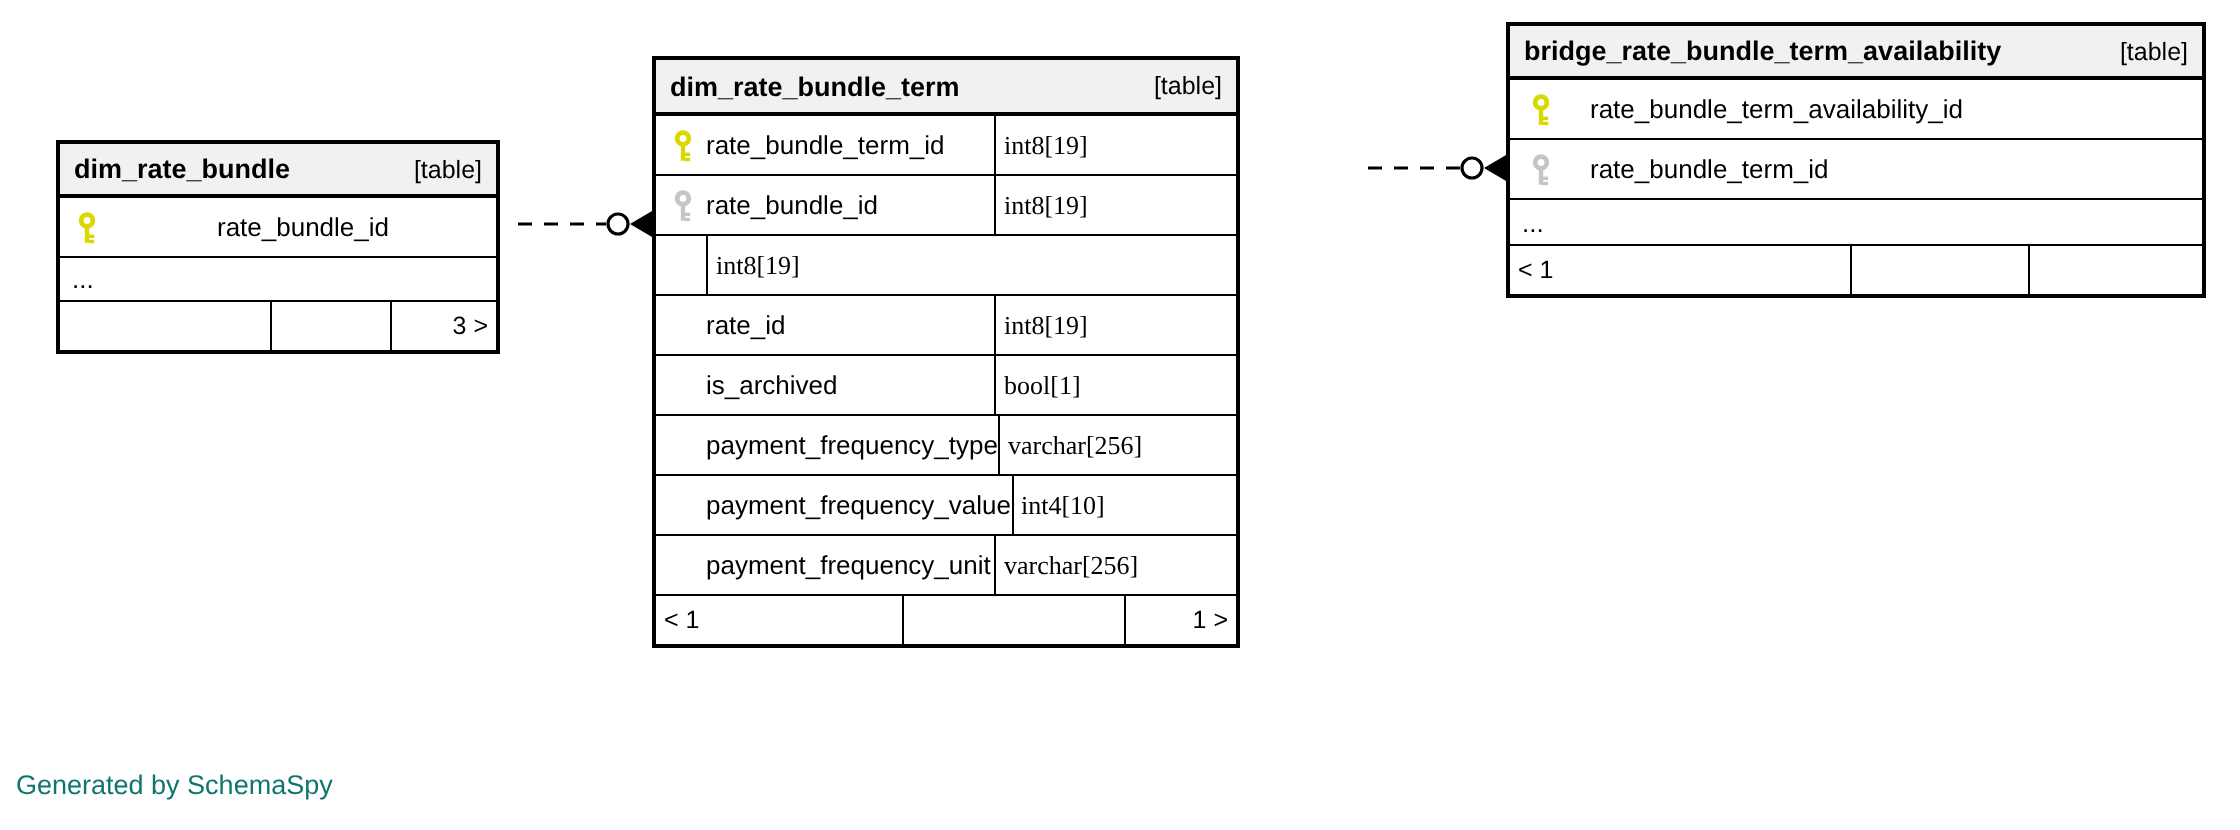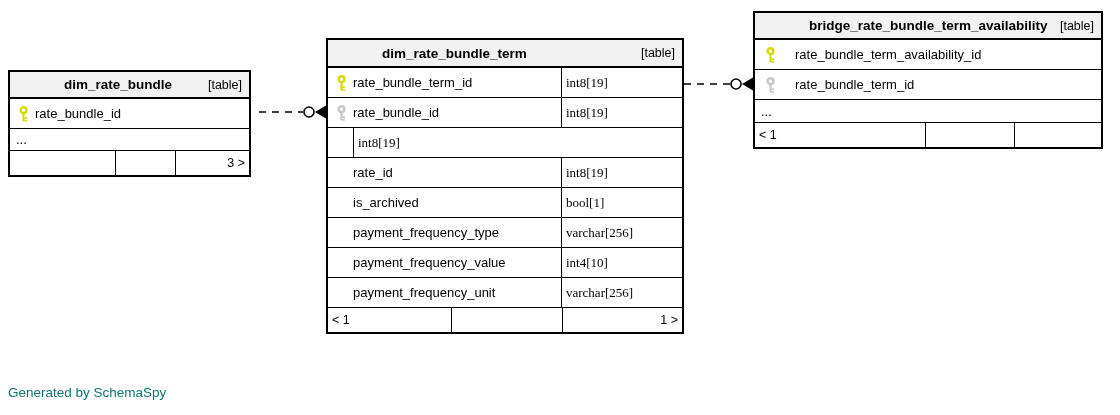--- a/index.html
+++ b/index.html
@@ -1,27 +1,27 @@
 <!DOCTYPE html>
 <html><head>
 <meta charset="utf-8">
 <style>
   html,body{margin:0;padding:0;background:#ffffff;}
   .canvas{
     position:relative;width:1120px;height:415px;background:#ffffff;
     font-family:"Liberation Sans", sans-serif;color:#000;overflow:hidden;
   }
   .tbl{position:absolute;border:2px solid #000;background:#fff;box-sizing:border-box;}
-  #t1{left:8px;top:70px;width:243px;}
-  #t2{left:326px;top:38px;width:358px;}
+  #t1{left:28px;top:70px;width:222px;text-align:center;}
+  #t2{left:326px;top:28px;width:294px;}
   #t3{left:753px;top:11px;width:350px;}
   .hdr{height:25px;border-bottom:2px solid #000;background:#f1f1f1;
        display:flex;align-items:center;justify-content:space-between;padding:0 7px;}
   #t2 .hdr{height:26px;}
-  .tname{font-weight:bold;font-size:13.5px;white-space:nowrap;margin-left:47px;}
+  .tname{font-weight:bold;font-size:13.5px;white-space:nowrap;}
   .ttag{font-size:12.5px;margin-left:10px;}
   .row{height:29px;border-bottom:1px solid #000;display:flex;align-items:center;font-size:13px;}
   .keyslot{width:25px;flex:none;display:flex;align-items:center;padding-left:8px;box-sizing:border-box;}
   #t3 .keyslot{width:40px;padding-left:10px;}
   .cname{flex:1;white-space:nowrap;}
   .ctype{width:121px;flex:none;align-self:stretch;display:flex;align-items:center;
          border-left:1px solid #000;padding-left:4px;box-sizing:border-box;white-space:nowrap;font-family:Liberation Serif, serif;}
   .erow{height:21px;border-bottom:1px solid #000;display:flex;align-items:center;
         padding-left:6px;font-size:13px;}
   #t3 .erow{height:22px;}

